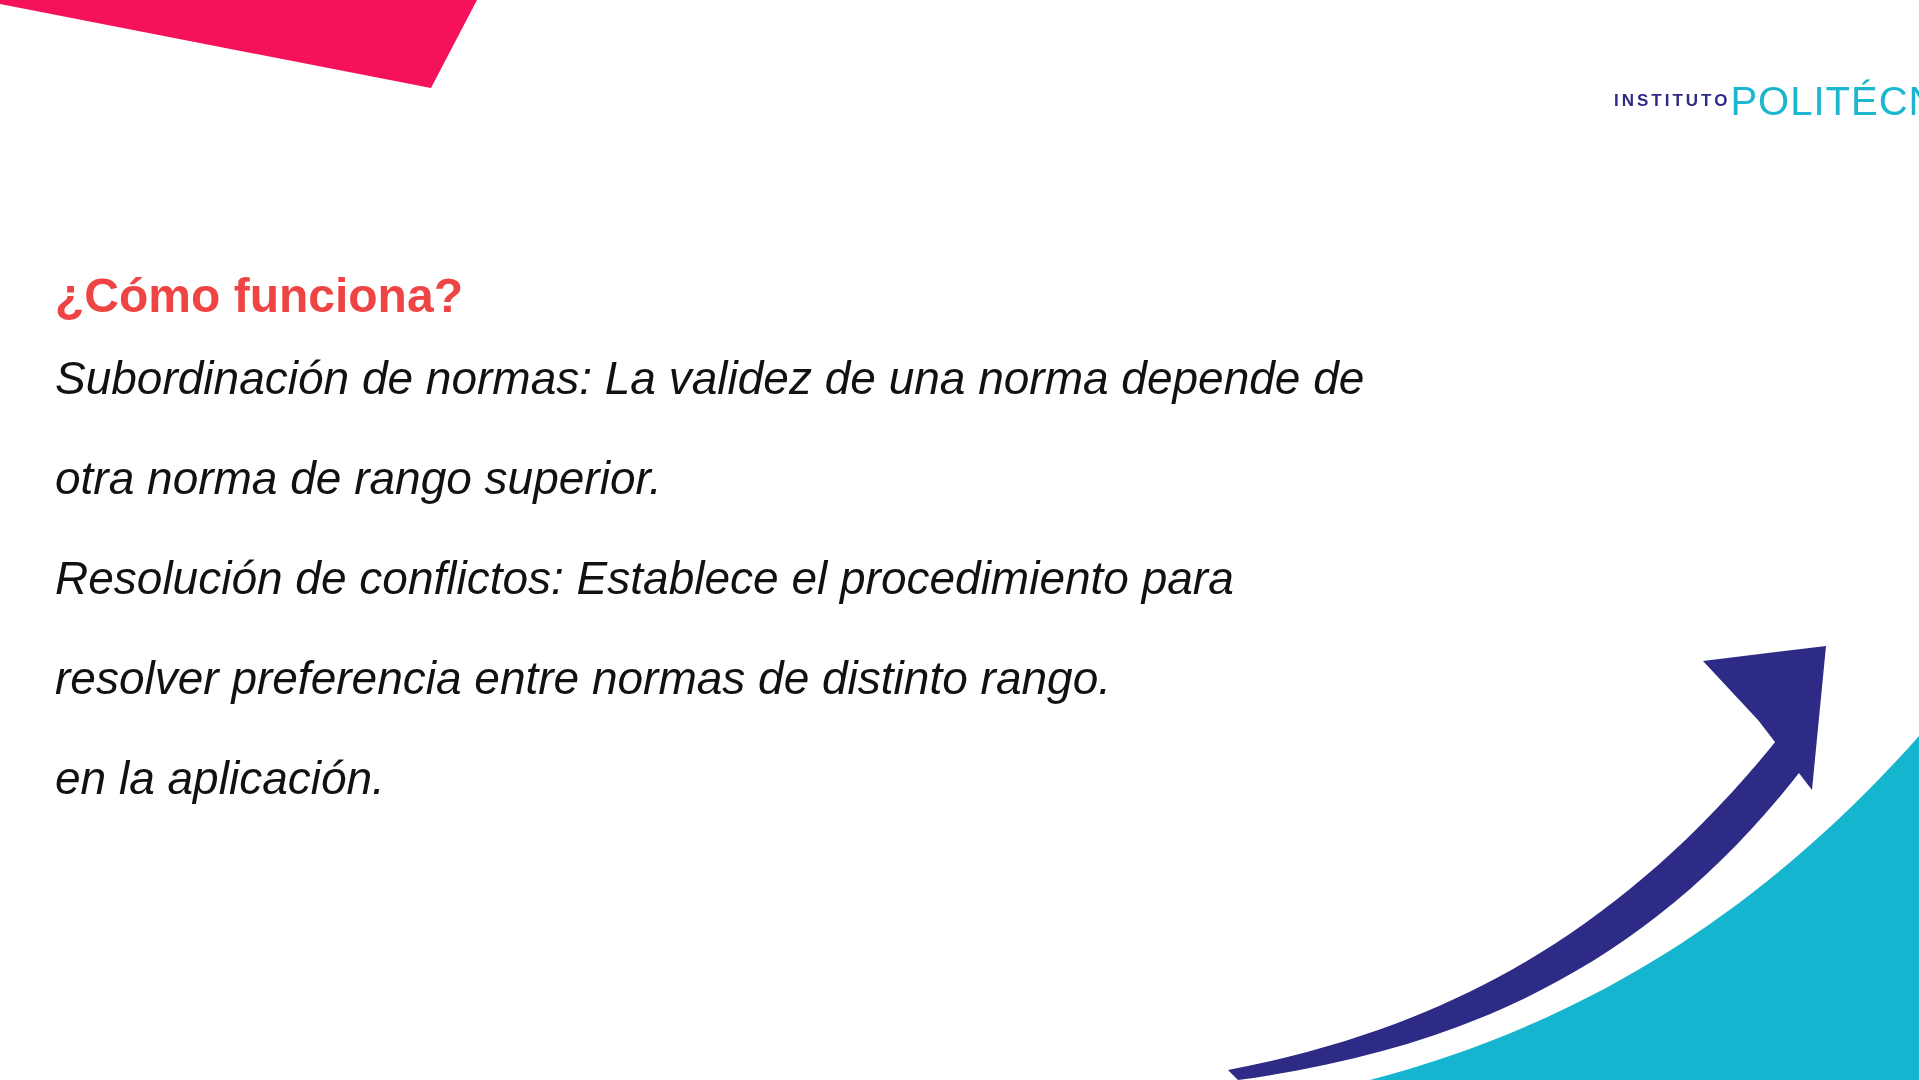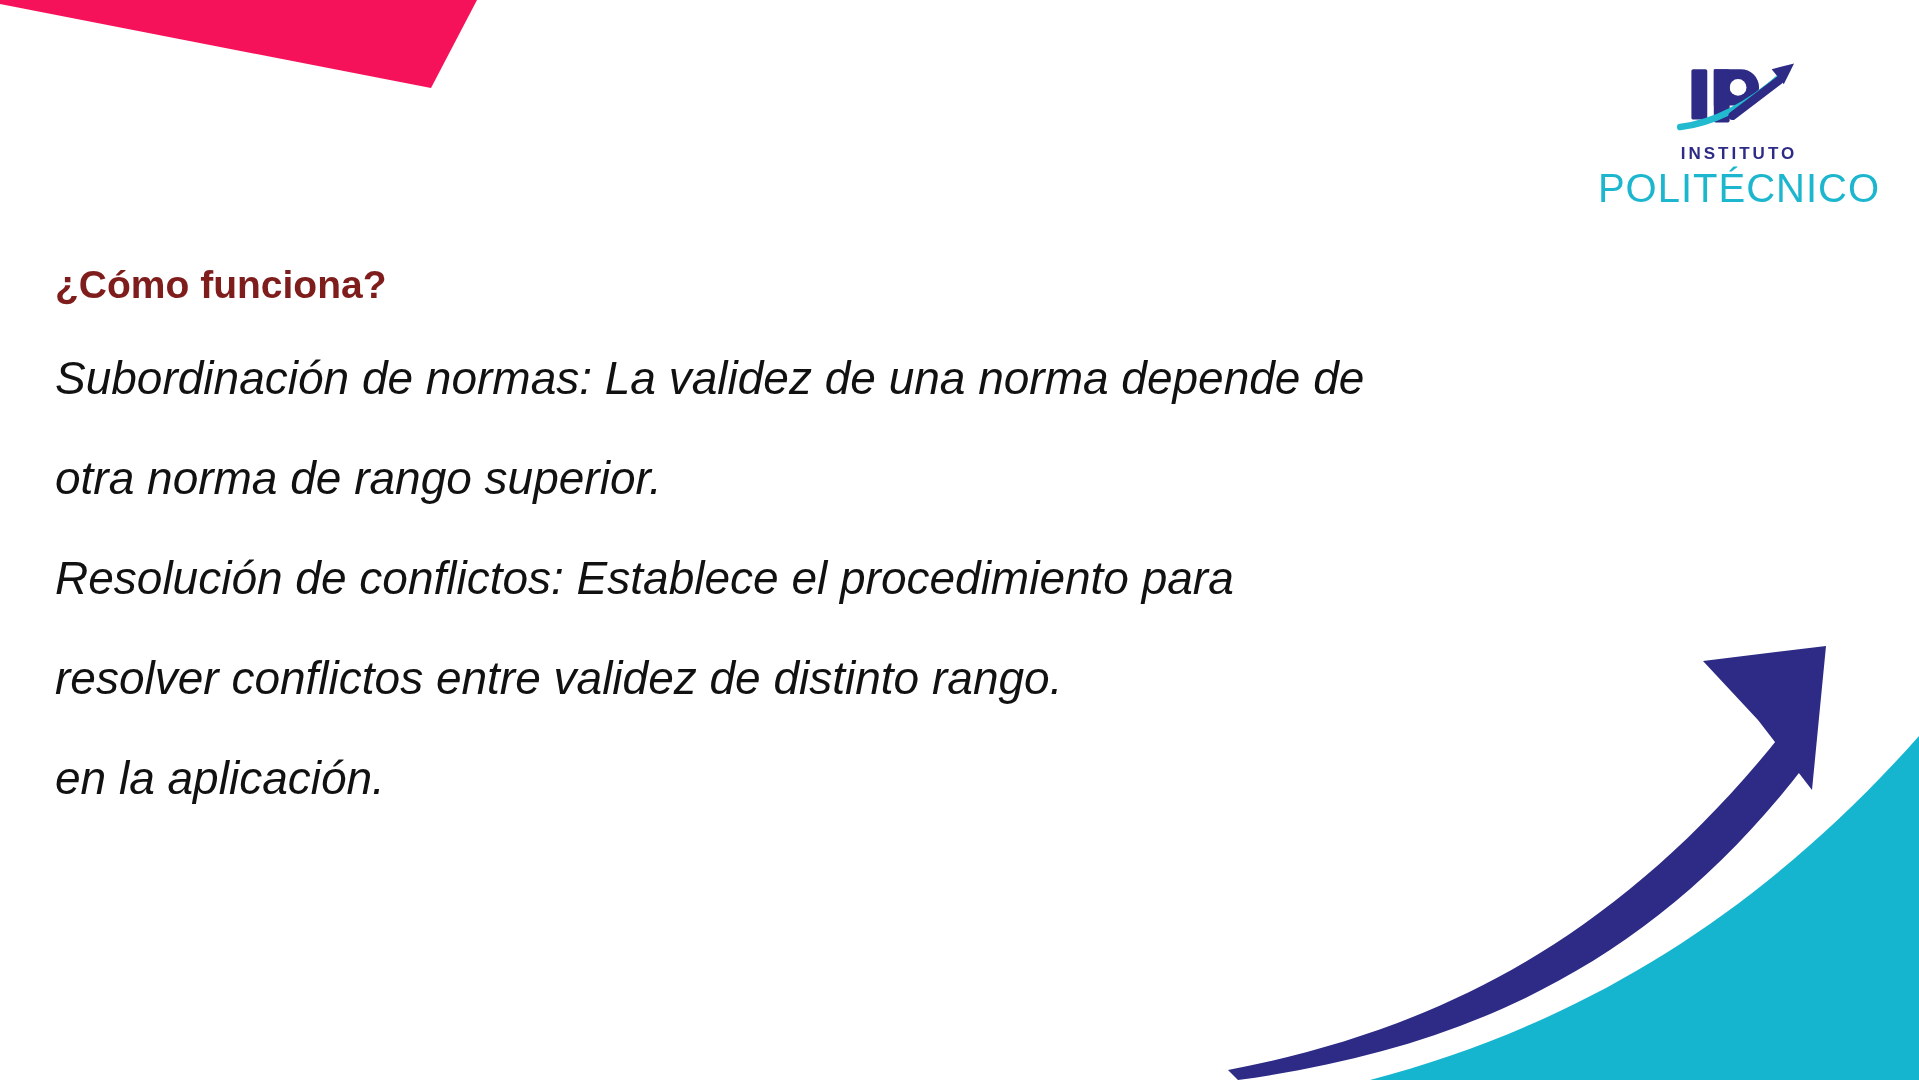--- a/index.html
+++ b/index.html
@@ -7,35 +7,35 @@
     width:1919px;height:1080px;position:relative;overflow:hidden;
     background:#ffffff;
     font-family:"Liberation Sans", sans-serif;
   }
   .slide{position:absolute;inset:0;}
   
   .corner-svg{position:absolute;left:0;top:0;width:1919px;height:1080px;pointer-events:none;}
   
   .logo{
     position:absolute;top:58px;right:55px;width:250px;
-    display:flex;flex-direction:column;align-items:center;
+    display:flex;align-items:center;
   }
   .logo-mark{width:128px;height:84px;}
   .logo-line1{
     color:#2d2b86;font-weight:bold;font-size:17px;letter-spacing:3px;
     margin-top:2px;
   }
   .logo-line2{
     color:#1cb6ce;font-weight:400;font-size:40px;letter-spacing:1px;
     margin-top:2px;
   }
   
   .title{
     position:absolute;left:55px;top:238px;
-    font-size:39px;font-weight:bold;color:#7f1d1d;line-height:1.1;
+    font-size:48px;font-weight:bold;color:#ef4444;line-height:1.1;
     white-space:nowrap;
   }
   
   .body-text{
     position:absolute;left:55px;top:328px;width:1500px;
     font-size:46px;color:#111111;
   }
   .body-line{height:100px;line-height:100px;white-space:nowrap;font-style:italic;}
 </style>
 </head>
@@ -71,17 +71,17 @@
     <div class="logo-line1">INSTITUTO</div>
     <div class="logo-line2">POLITÉCNICO</div>
   </div>
 
   <h1 class="title">¿Cómo funciona?</h1>
 
   <div class="body-text">
     <div class="body-line">Subordinación de normas: La validez de una norma depende de</div>
     <div class="body-line">otra norma de rango superior.</div>
     <div class="body-line">Resolución de conflictos: Establece el procedimiento para</div>
-    <div class="body-line">resolver conflictos entre validez de distinto rango.</div>
+    <div class="body-line">resolver preferencia entre normas de distinto rango.</div>
     <div class="body-line">en la aplicación.</div>
   </div>
 
 </div>
 
 </body></html>

